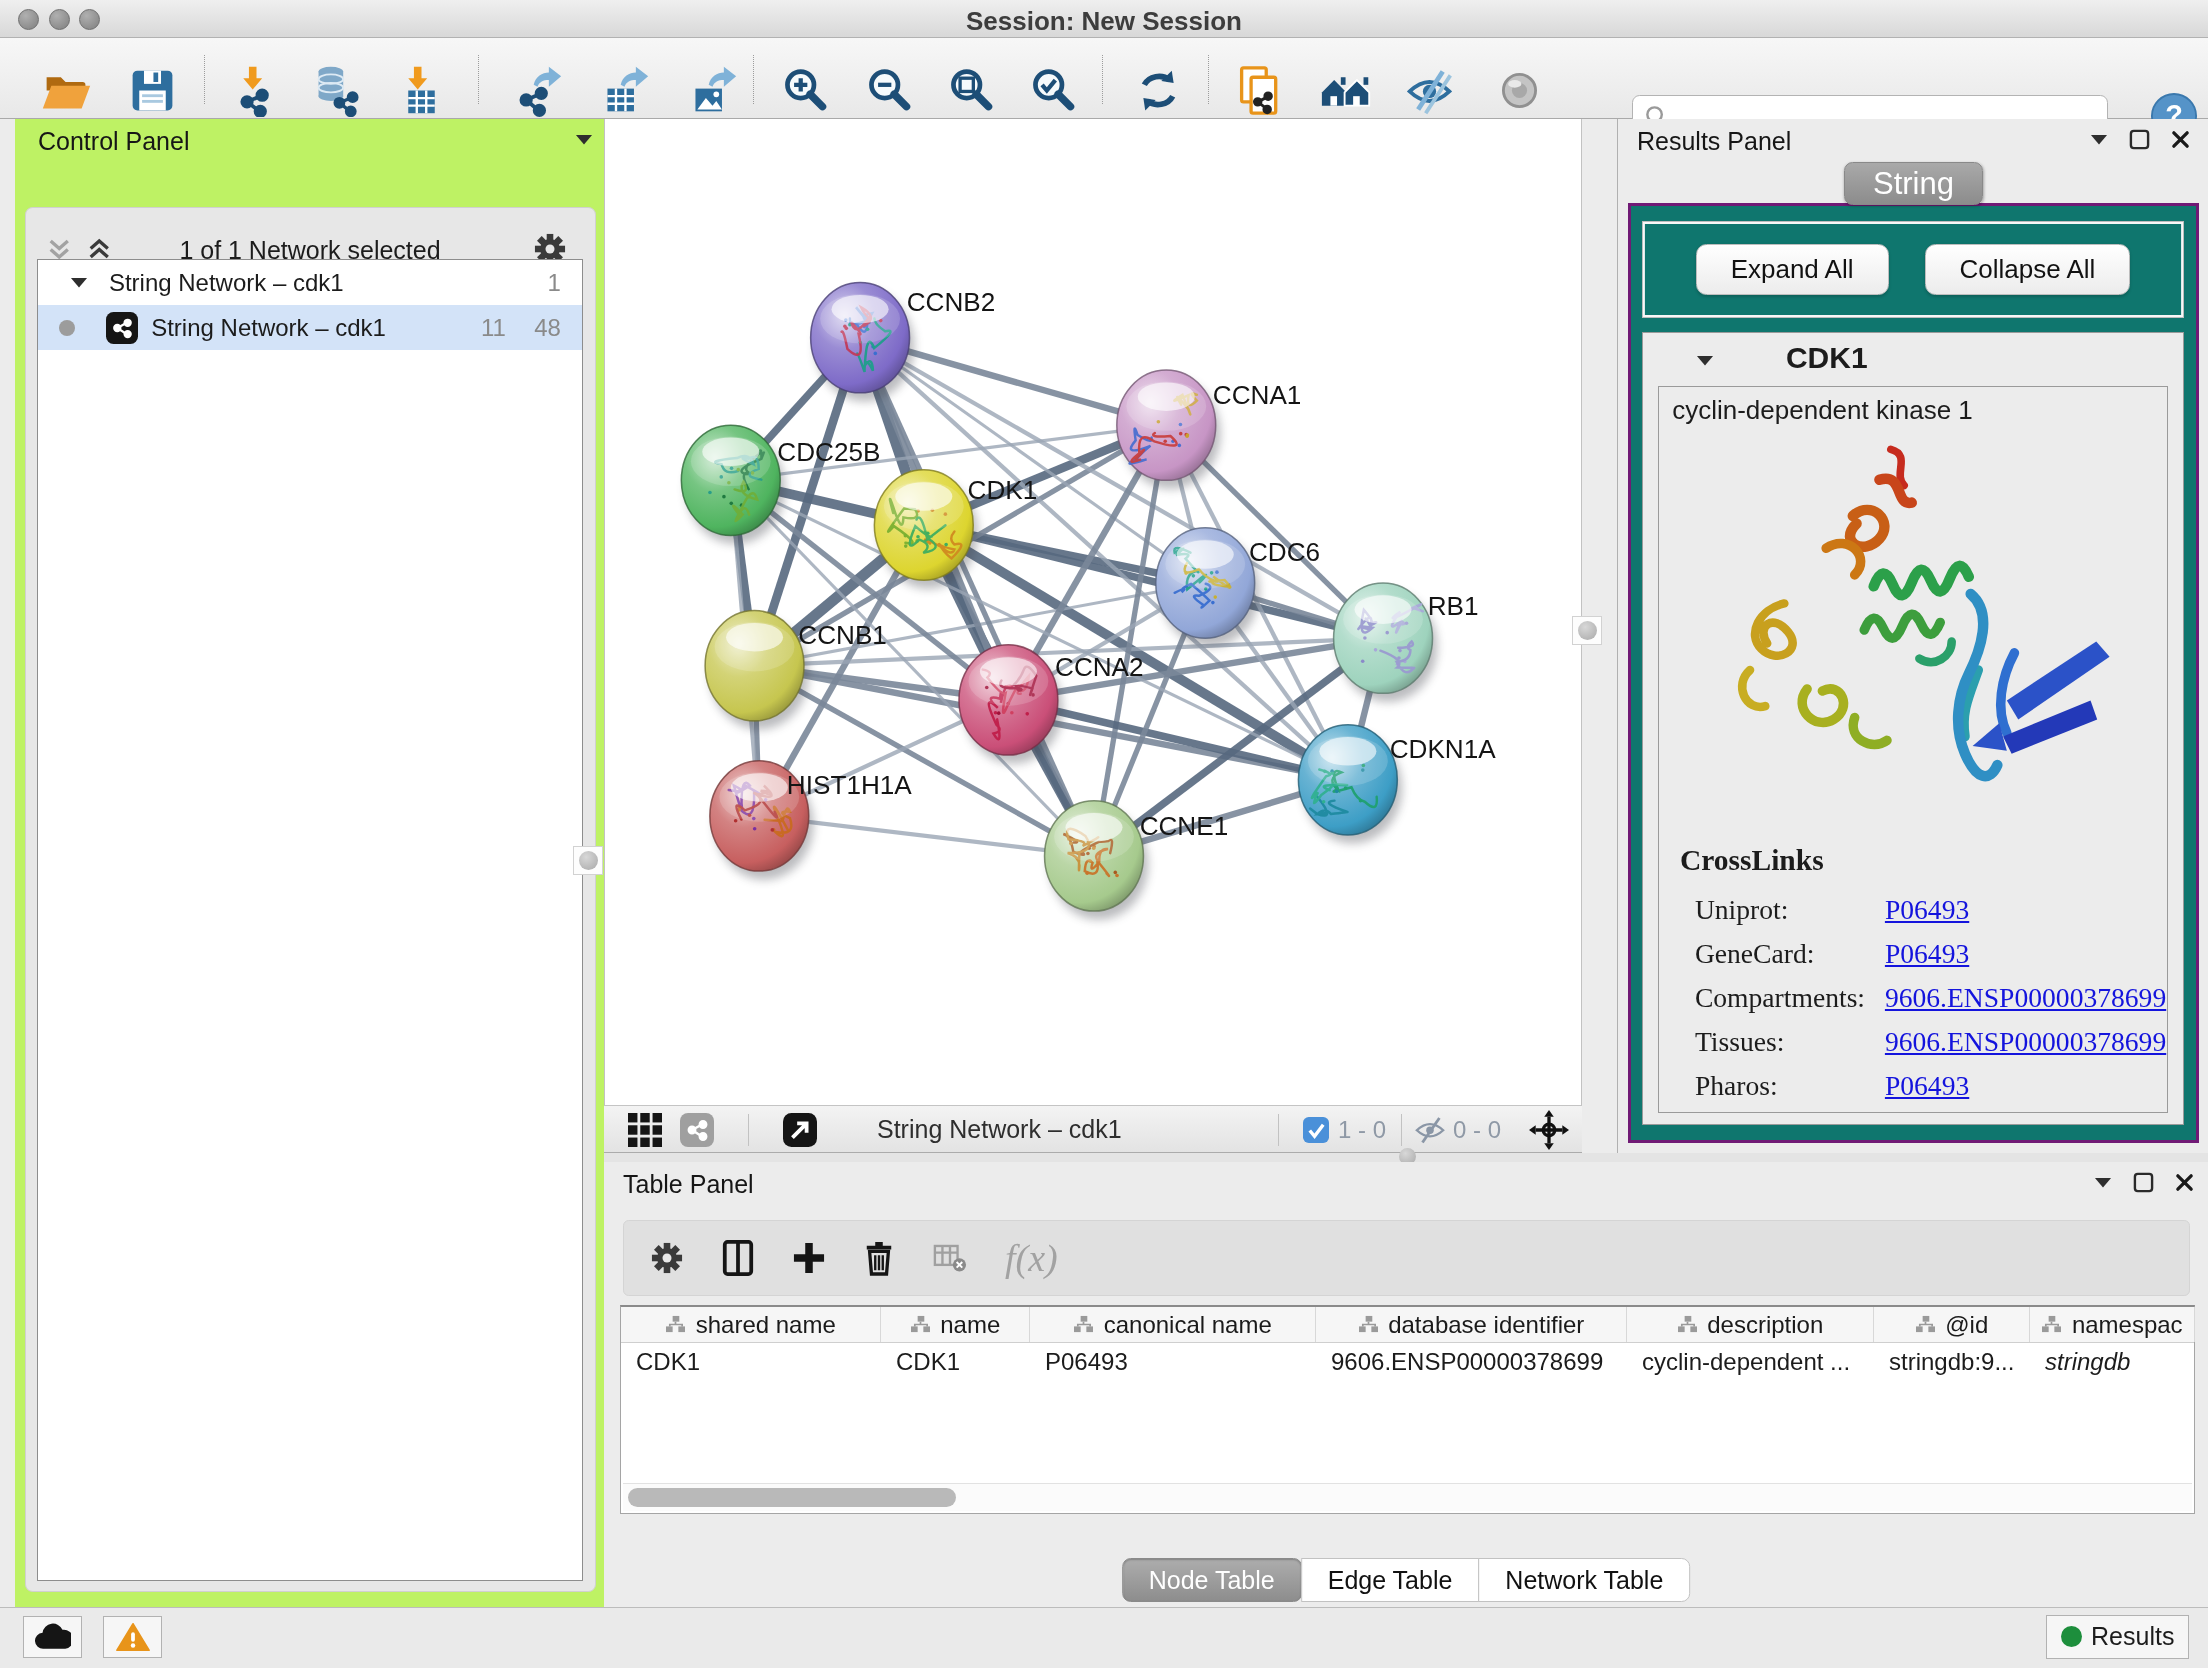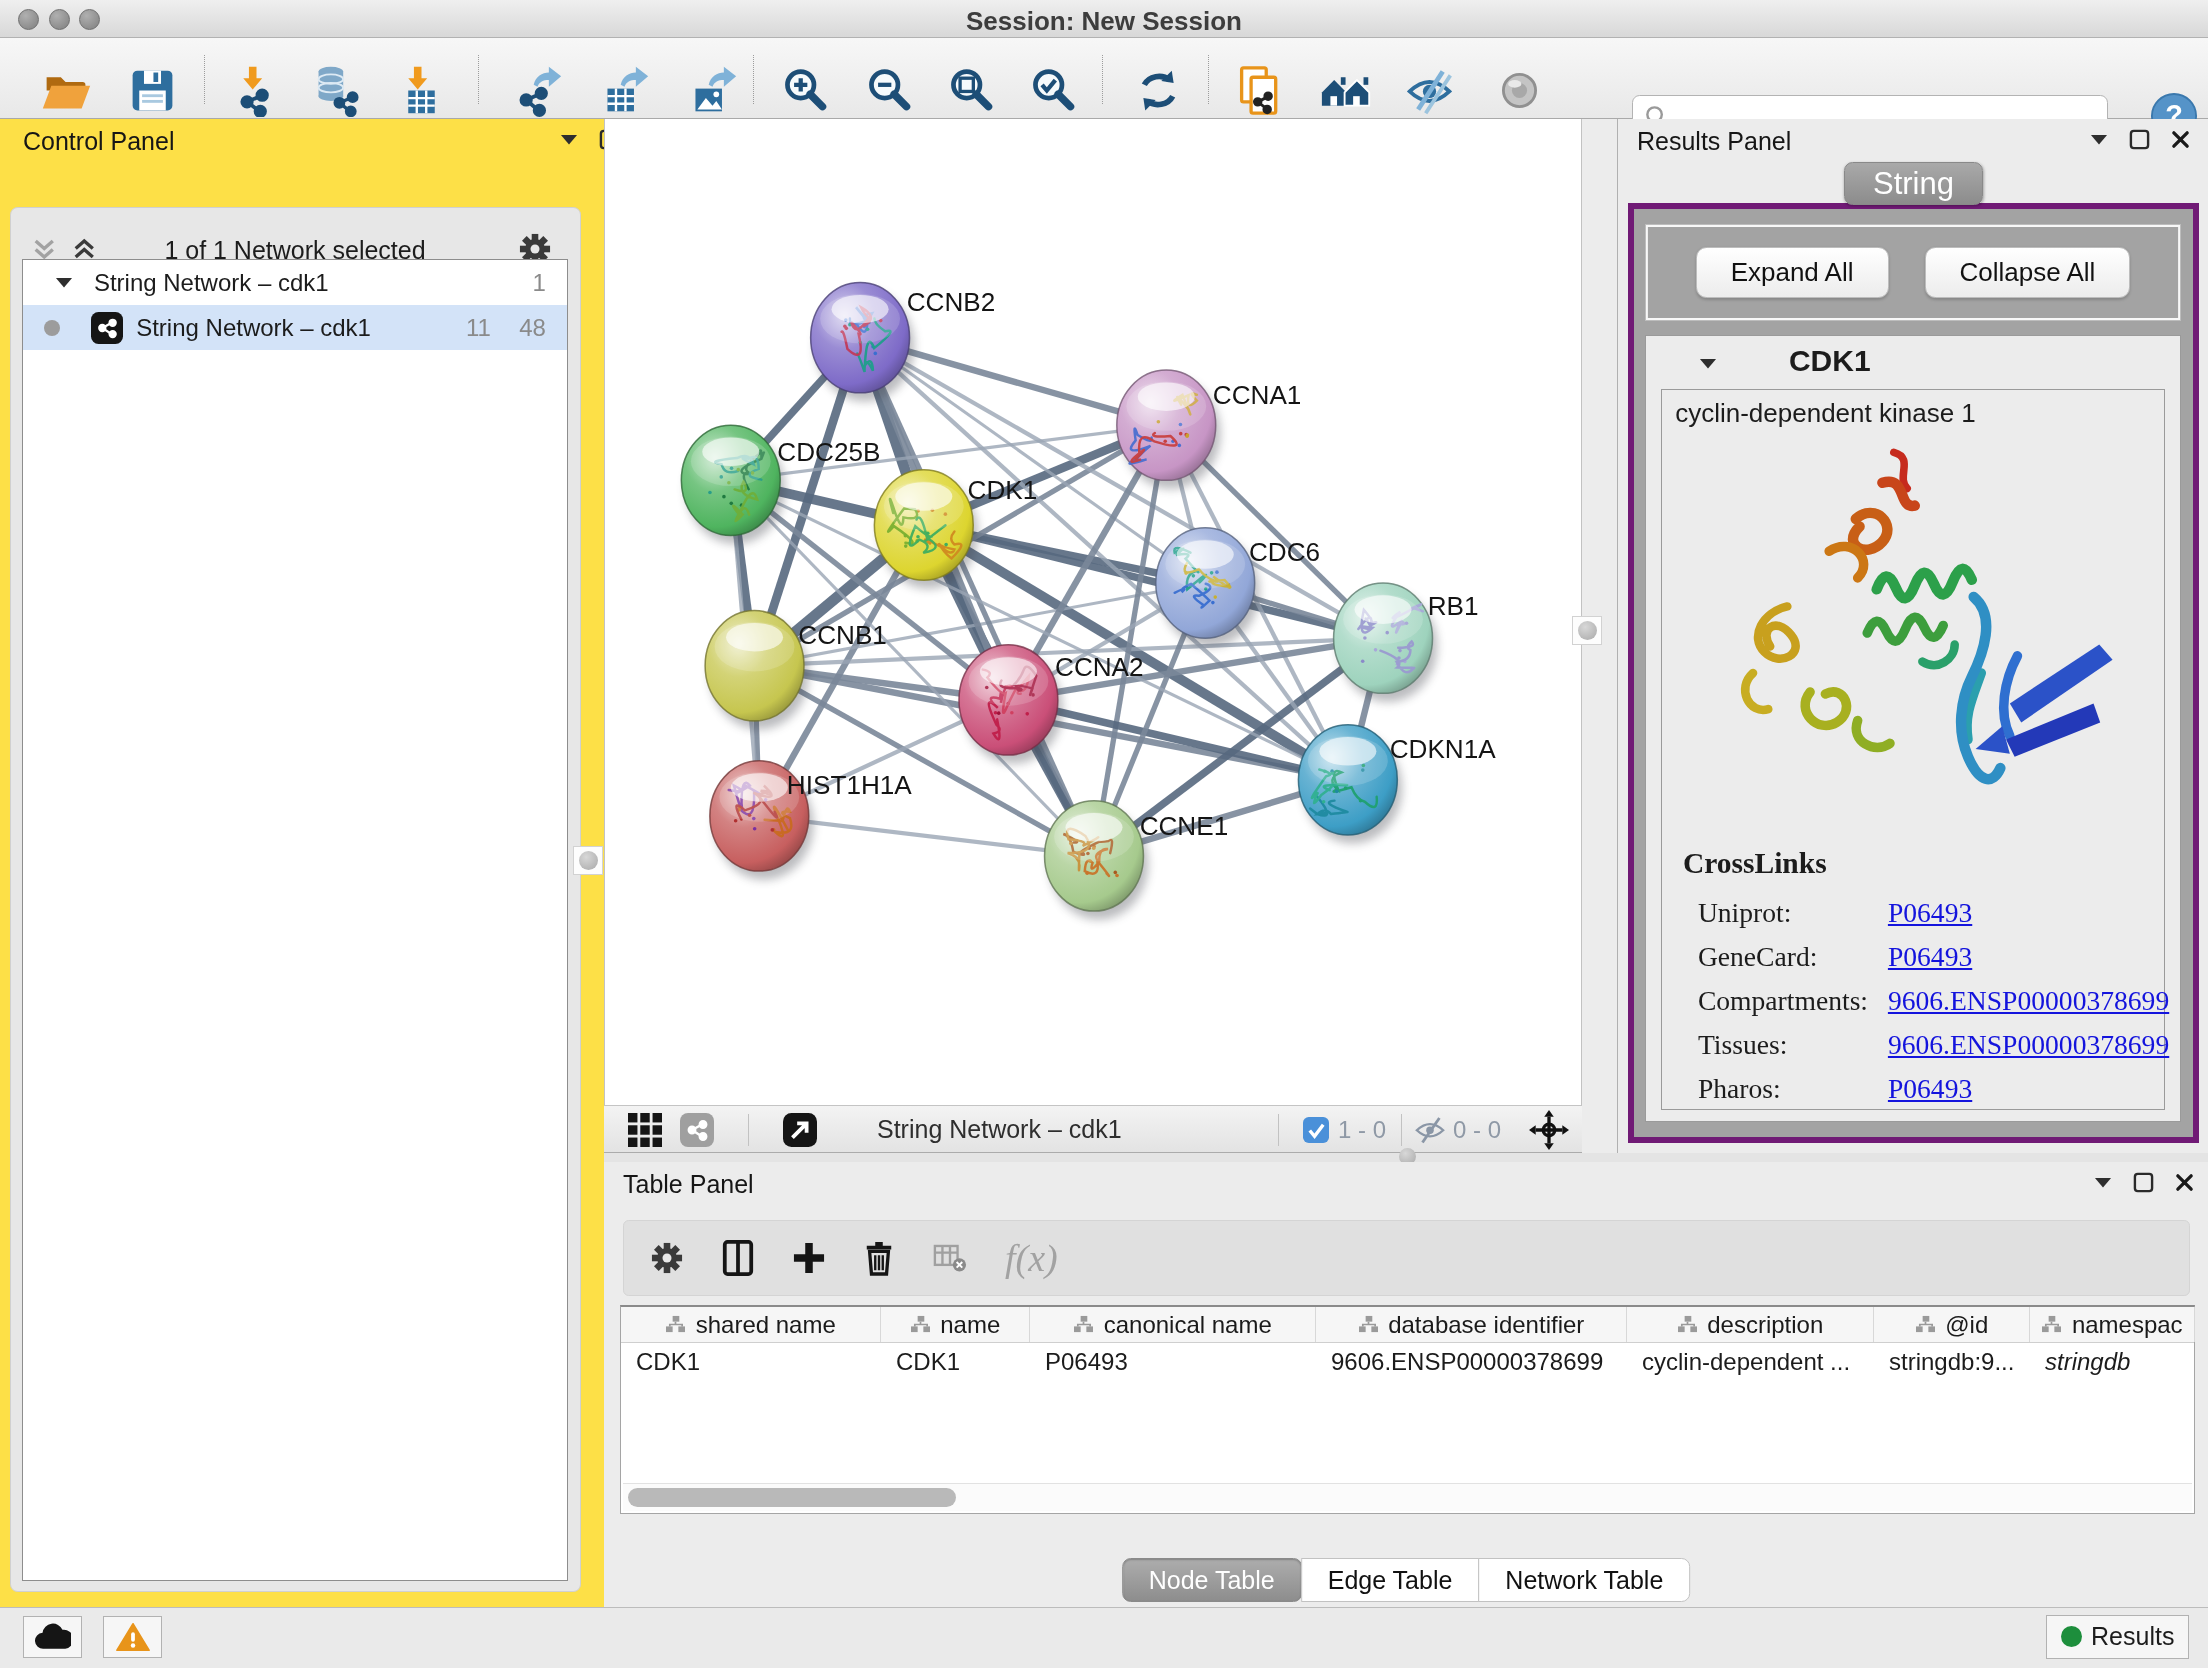--- a/index.html
+++ b/index.html
@@ -30,22 +30,22 @@
   .panel-title { font-size:25px; color:#161616; }
   .ph-icons { position:absolute; top:9.5px; display:flex; gap:21px; align-items:center; }
   .tab { height:44px; line-height:42px; padding:0 26px; font-size:25px; background:#fff;
     border:1px solid #c2c2c2; margin-left:-1px; color:#111; }
   .tab.first { border-radius:8.6px 0 0 8.6px; }
   .tab.last  { border-radius:0 8.6px 8.6px 0; }
   .tab.active { background:linear-gradient(#adadad,#8d8d8d); color:#fff;
     border-color:#8a8a8a; border-radius:8.6px; box-shadow:inset 0 1px 1.9px rgba(0,0,0,.25); }
 
   
-  #control-panel { position:absolute; left:0; top:119px; width:684px; height:1488px;
-    background:#fde047; border-right:1px solid #b0b0b0; }
+  #control-panel { position:absolute; left:15px; top:119px; width:684px; height:1488px;
+    background:#bef264; border-right:1px solid #b0b0b0; }
   #cp-title { position:absolute; left:23px; top:7.6px; }
   #cp-tabs { position:absolute; left:61px; top:45px; display:flex; z-index:2; }
   #cp-box { position:absolute; left:9.5px; top:88px; width:571px; height:1385px;
     background:#e7e7e7; border:1px solid #d0d0d0; border-radius:7.6px; }
   #cp-selrow { position:absolute; left:0; right:0; top:25px; height:34px; }
   #cp-chevdd { position:absolute; left:19px; top:3.8px; }
   #cp-chevuu { position:absolute; left:59px; top:3.8px; }
   #cp-seltext { position:absolute; left:0; right:0; top:2.9px; text-align:center; font-size:25px; }
   #cp-gear { position:absolute; right:28.5px; top:0px; }
   #cp-list { position:absolute; left:11.4px; top:51px; width:546px; height:1322px;
@@ -80,21 +80,21 @@
 
   
   #results-panel { position:absolute; left:1617px; top:119px; width:592px; height:1034px;
     background:#ececec; border-left:1px solid #b0b0b0; }
   #rp-title { position:absolute; left:19px; top:7.6px; }
   #rp-tab { position:absolute; top:43px; left:50%; transform:translateX(-50%);
     height:43px; line-height:41px; padding:0 28.5px; font-size:31px; color:#fff;
     background:linear-gradient(#a9a9a9,#8c8c8c); border:1px solid #898989; border-radius:8.6px;
     box-shadow:0 1px 2.9px rgba(0,0,0,.3); z-index:2; }
   #rp-pane { position:absolute; left:9.5px; top:84px; width:571px; height:940px;
-    background:#a3a3a3; border:6px solid #701a75; }
+    background:#0f766e; border:3px solid #701a75; }
   #rp-box1 { position:absolute; left:11.4px; top:15px; right:11.4px; height:97px;
     border:1px solid #bdbdbd; box-shadow:inset 0 0 0 1.9px #f8f8f8;
     display:flex; align-items:center; justify-content:center; gap:36px; }
   .rp-btn { height:51px; line-height:49px; padding:0 34px; font-size:26px; color:#111;
     background:linear-gradient(#ffffff,#ececec); border:1px solid #bdbdbd; border-radius:10.5px;
     box-shadow:0 1.9px 2.9px rgba(0,0,0,.18); }
   #rp-box2 { position:absolute; left:11.4px; top:126px; right:11.4px; bottom:15px;
     border:1px solid #9a9a9a; background:#ececec; }
   #rp-generow { position:absolute; left:0; right:0; top:5.7px; height:44px; }
   #rp-genetri { position:absolute; left:53px; top:15px; }

